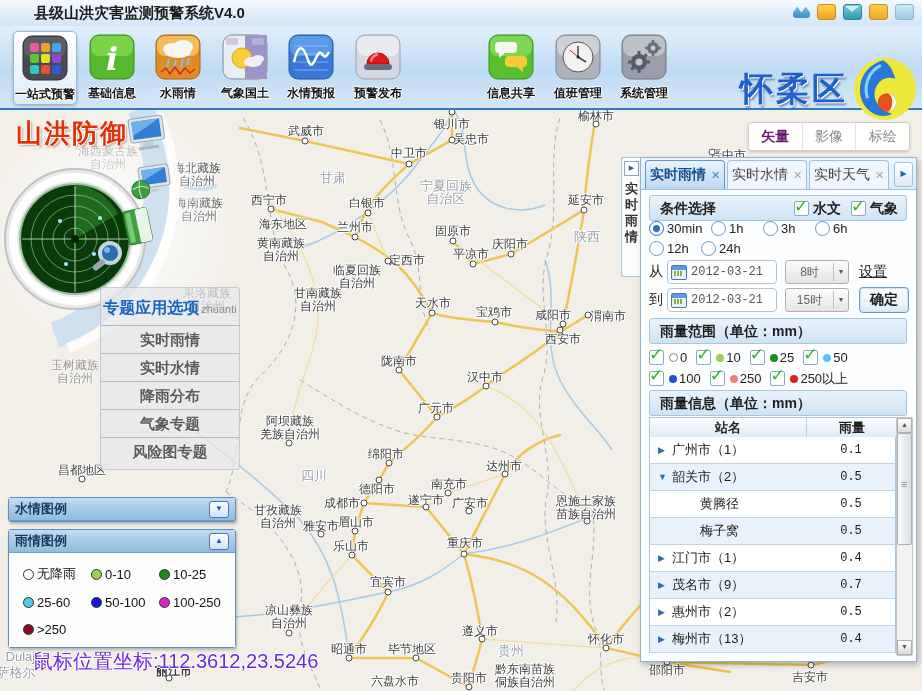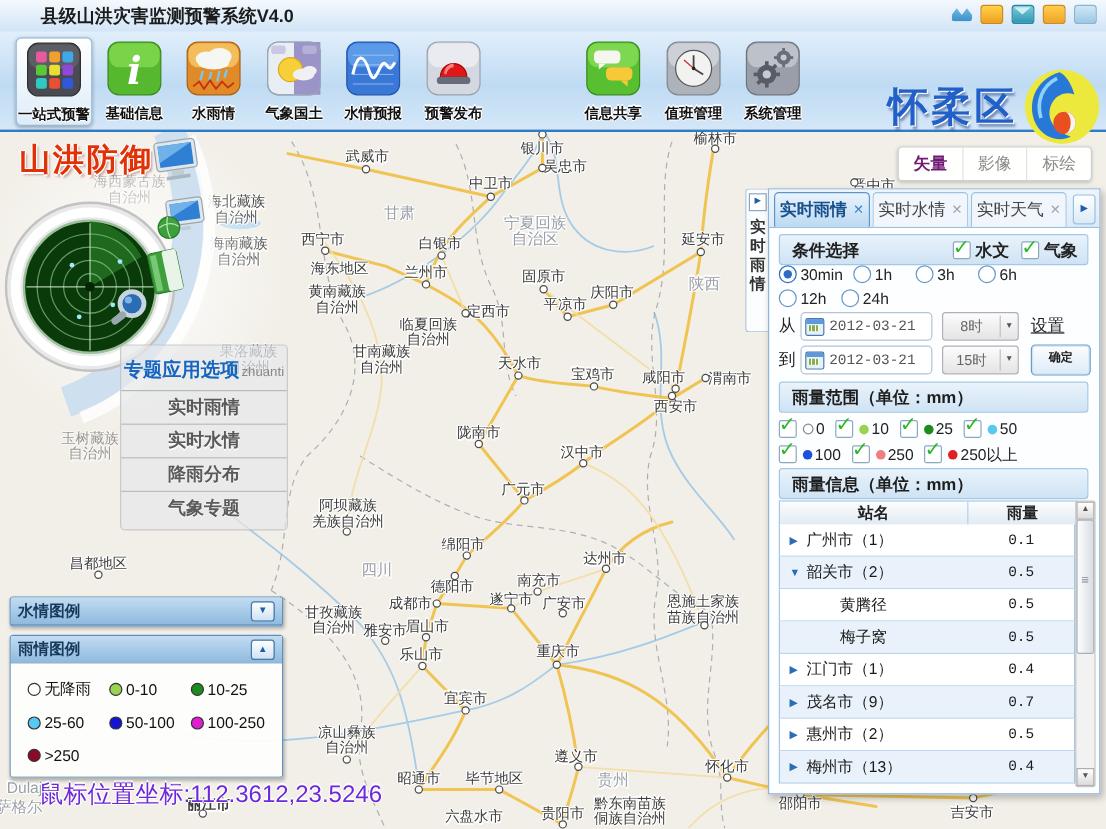--- a/index.html
+++ b/index.html
@@ -129,21 +129,21 @@
   .date-field{width:108px;height:22px;background:#fff;border:1px solid #b4c4d4;border-radius:4px;display:flex;align-items:center;cursor:text;}
   .cal-icon{width:14px;height:13px;margin:0 4px 0 3px;background:linear-gradient(#5a9ae0 30%,#e8f0f8 30%);border:1px solid #4878b0;border-radius:2px;position:relative;}
   .cal-icon:after{content:"";position:absolute;left:2px;top:5px;width:8px;height:5px;background:repeating-linear-gradient(90deg,#88b048 0 2px,#fff 2px 3px);}
   .date-text{font-size:12px;color:#555;font-family:"Liberation Mono","DejaVu Sans Mono",monospace;}
   .hour-dd{width:62px;height:22px;margin-left:8px;background:linear-gradient(#fcfcfc,#e4e4e6);border:1px solid #b0b0b4;
     border-radius:3px;display:flex;align-items:center;cursor:pointer;}
   .hour-text{flex:1;text-align:center;font-size:12px;color:#666;}
   .dd-arrow{width:14px;height:18px;border-left:1px solid #c0c0c4;font-size:7px;color:#555;text-align:center;line-height:18px;}
   #set-link{margin-left:10px;font-size:14px;color:#222;text-decoration:underline;cursor:pointer;}
   #confirm-btn{margin-left:10px;width:48px;height:24px;background:linear-gradient(#fdfdfd,#dcebf8);
-    border:1px solid #6a9cc8;border-radius:4px;font-size:10px;font-weight:bold;color:#1d1d1d;text-align:center;line-height:22px;cursor:pointer;box-shadow:0 0 0 1px #cfe3f2 inset;}
+    border:1px solid #6a9cc8;border-radius:4px;font-size:14px;font-weight:bold;color:#1d1d1d;text-align:center;line-height:22px;cursor:pointer;box-shadow:0 0 0 1px #cfe3f2 inset;}
 
   #rr-head{top:160px;} 
   #rain-range-options{position:absolute;left:8px;top:189px;width:262px;display:flex;flex-wrap:wrap;}
   .rr-item{display:flex;align-items:center;height:21px;margin-right:9px;cursor:pointer;}
   .rr-dot{width:8px;height:8px;border-radius:50%;margin-left:5px;flex:none;}
   .rr-dot.hollow{background:#fff;border:1px solid #888;width:7px;height:7px;}
   .rr-label{font-size:13px;color:#222;margin-left:2px;}
 
   #ri-head{top:232px;}
   #grid-head{position:absolute;left:8px;top:259px;width:247px;height:20px;background:linear-gradient(#fcfdfe,#dfeaf4);
@@ -420,20 +420,21 @@
 
   <div id="theme-menu">
     <div id="menu-header">
       <span class="mh-main">专题应用选项</span><span class="mh-sub">zhuanti</span>
     </div>
     <div>
         <div class="menu-item">实时雨情</div>
         <div class="menu-item">实时水情</div>
         <div class="menu-item">降雨分布</div>
         <div class="menu-item">气象专题</div>
+        <div class="menu-item">风险图专题</div>
       </div>
   </div>
 
   <div id="titlebar">
     <div id="app-title">县级山洪灾害监测预警系统V4.0</div>
     <div id="tray">
         <div class="tray-ic wave-icon"></div>
         <div class="tray-ic stamp-icon"></div>
         <div class="tray-ic mail-icon"></div>
         <div class="tray-ic card-icon"></div>

